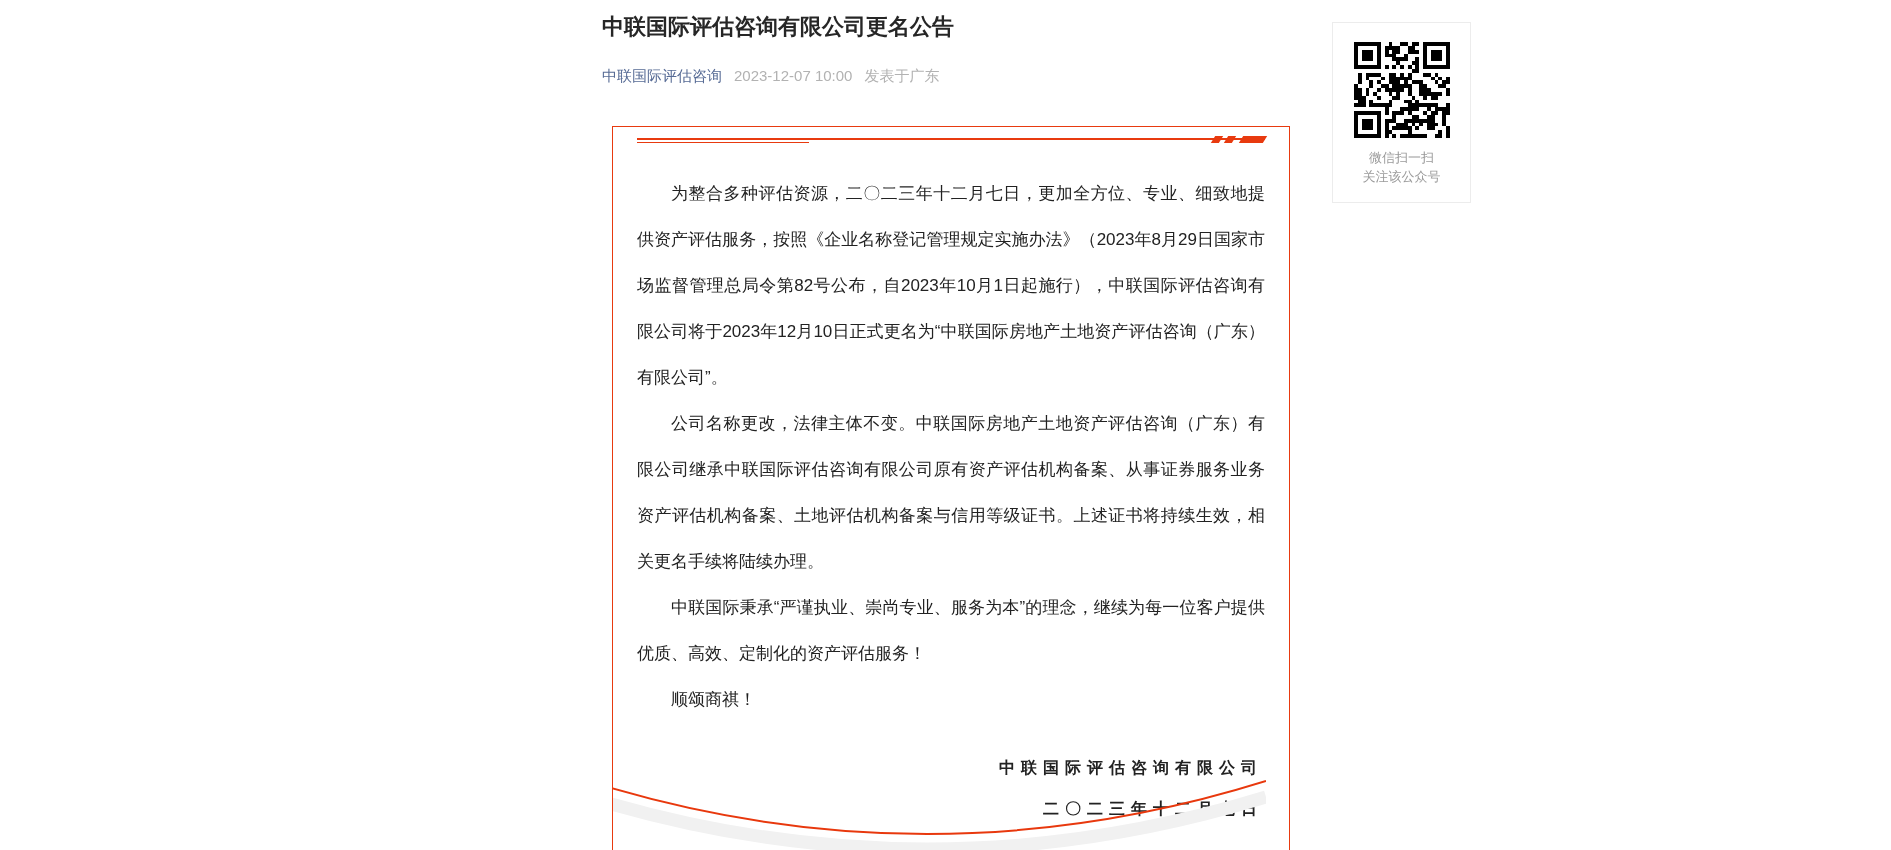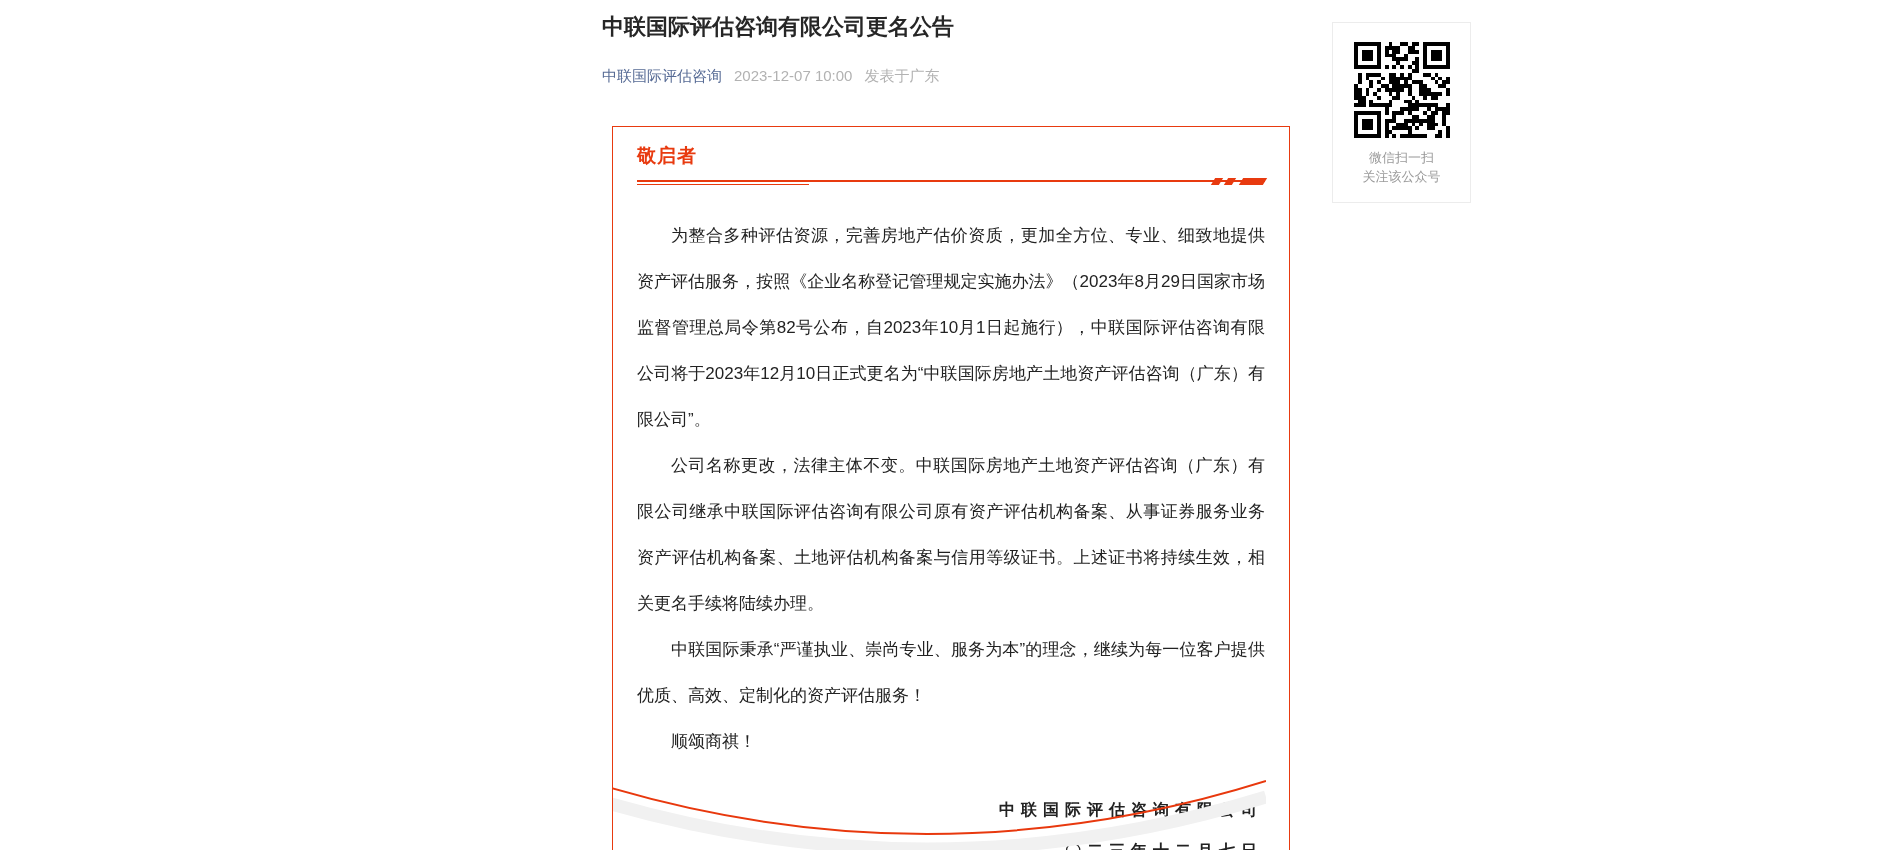--- a/index.html
+++ b/index.html
@@ -99,32 +99,31 @@
   <div class="article">
     <h1 class="title">中联国际评估咨询有限公司更名公告</h1>
 
     <div class="byline">
       <a href="#">中联国际评估咨询</a>
       <span class="meta">2023-12-07 10:00</span>
       <span class="meta">发表于广东</span>
     </div>
 
     <div class="letter">
-      <div class="salutation">敬启者</div>
 
       <div class="head-rule">
         <span class="rule-main"></span>
         <span class="rule-sub"></span>
         <span class="slash s1"></span>
         <span class="slash s2"></span>
         <span class="slash s3"></span>
       </div>
 
       <div class="letter-body" id="paragraphs">
-          <p>为整合多种评估资源，完善房地产估价资质，更加全方位、专业、细致地提供资产评估服务，按照《企业名称登记管理规定实施办法》（2023年8月29日国家市场监督管理总局令第82号公布，自2023年10月1日起施行），中联国际评估咨询有限公司将于2023年12月10日正式更名为“中联国际房地产土地资产评估咨询（广东）有限公司”。</p>
+          <p>为整合多种评估资源，二〇二三年十二月七日，更加全方位、专业、细致地提供资产评估服务，按照《企业名称登记管理规定实施办法》（2023年8月29日国家市场监督管理总局令第82号公布，自2023年10月1日起施行），中联国际评估咨询有限公司将于2023年12月10日正式更名为“中联国际房地产土地资产评估咨询（广东）有限公司”。</p>
           <p>公司名称更改，法律主体不变。中联国际房地产土地资产评估咨询（广东）有限公司继承中联国际评估咨询有限公司原有资产评估机构备案、从事证券服务业务资产评估机构备案、土地评估机构备案与信用等级证书。上述证书将持续生效，相关更名手续将陆续办理。</p>
           <p>中联国际秉承“严谨执业、崇尚专业、服务为本”的理念，继续为每一位客户提供优质、高效、定制化的资产评估服务！</p>
           <p>顺颂商祺！</p>
         </div>
 
       <div class="sig">
         <div>中联国际评估咨询有限公司</div>
         <div>二〇二三年十二月七日</div>
       </div>
 

